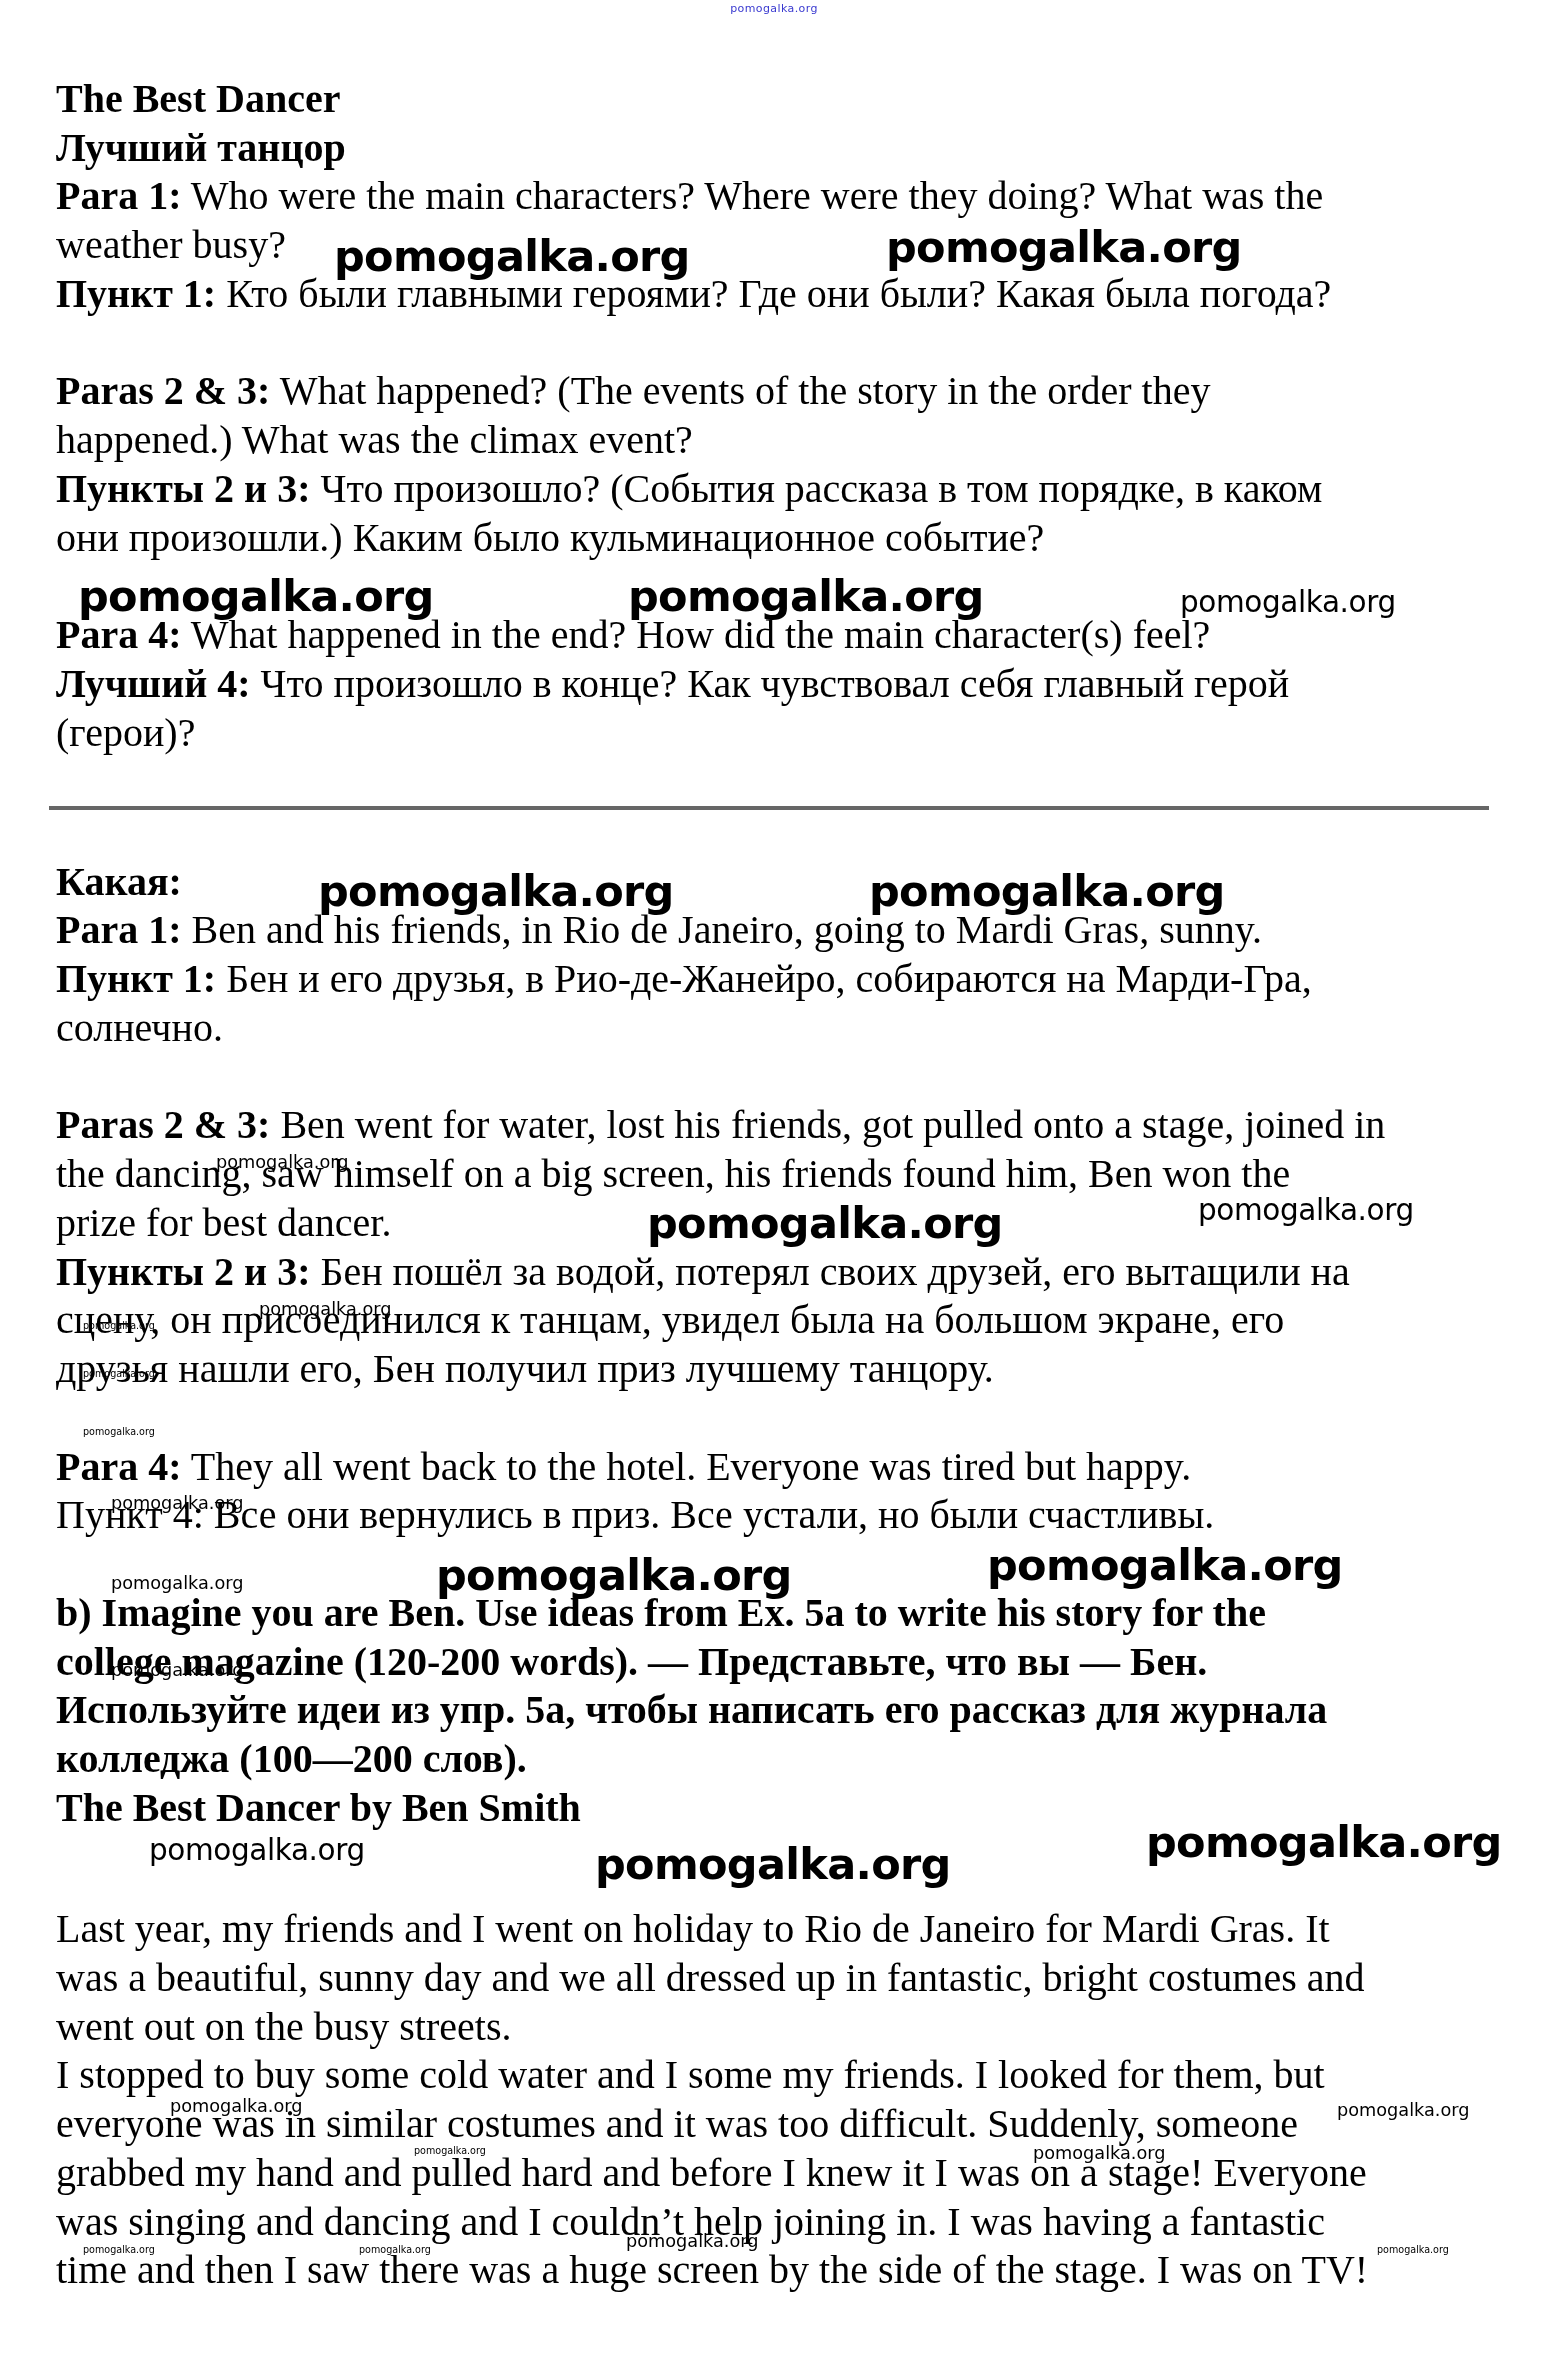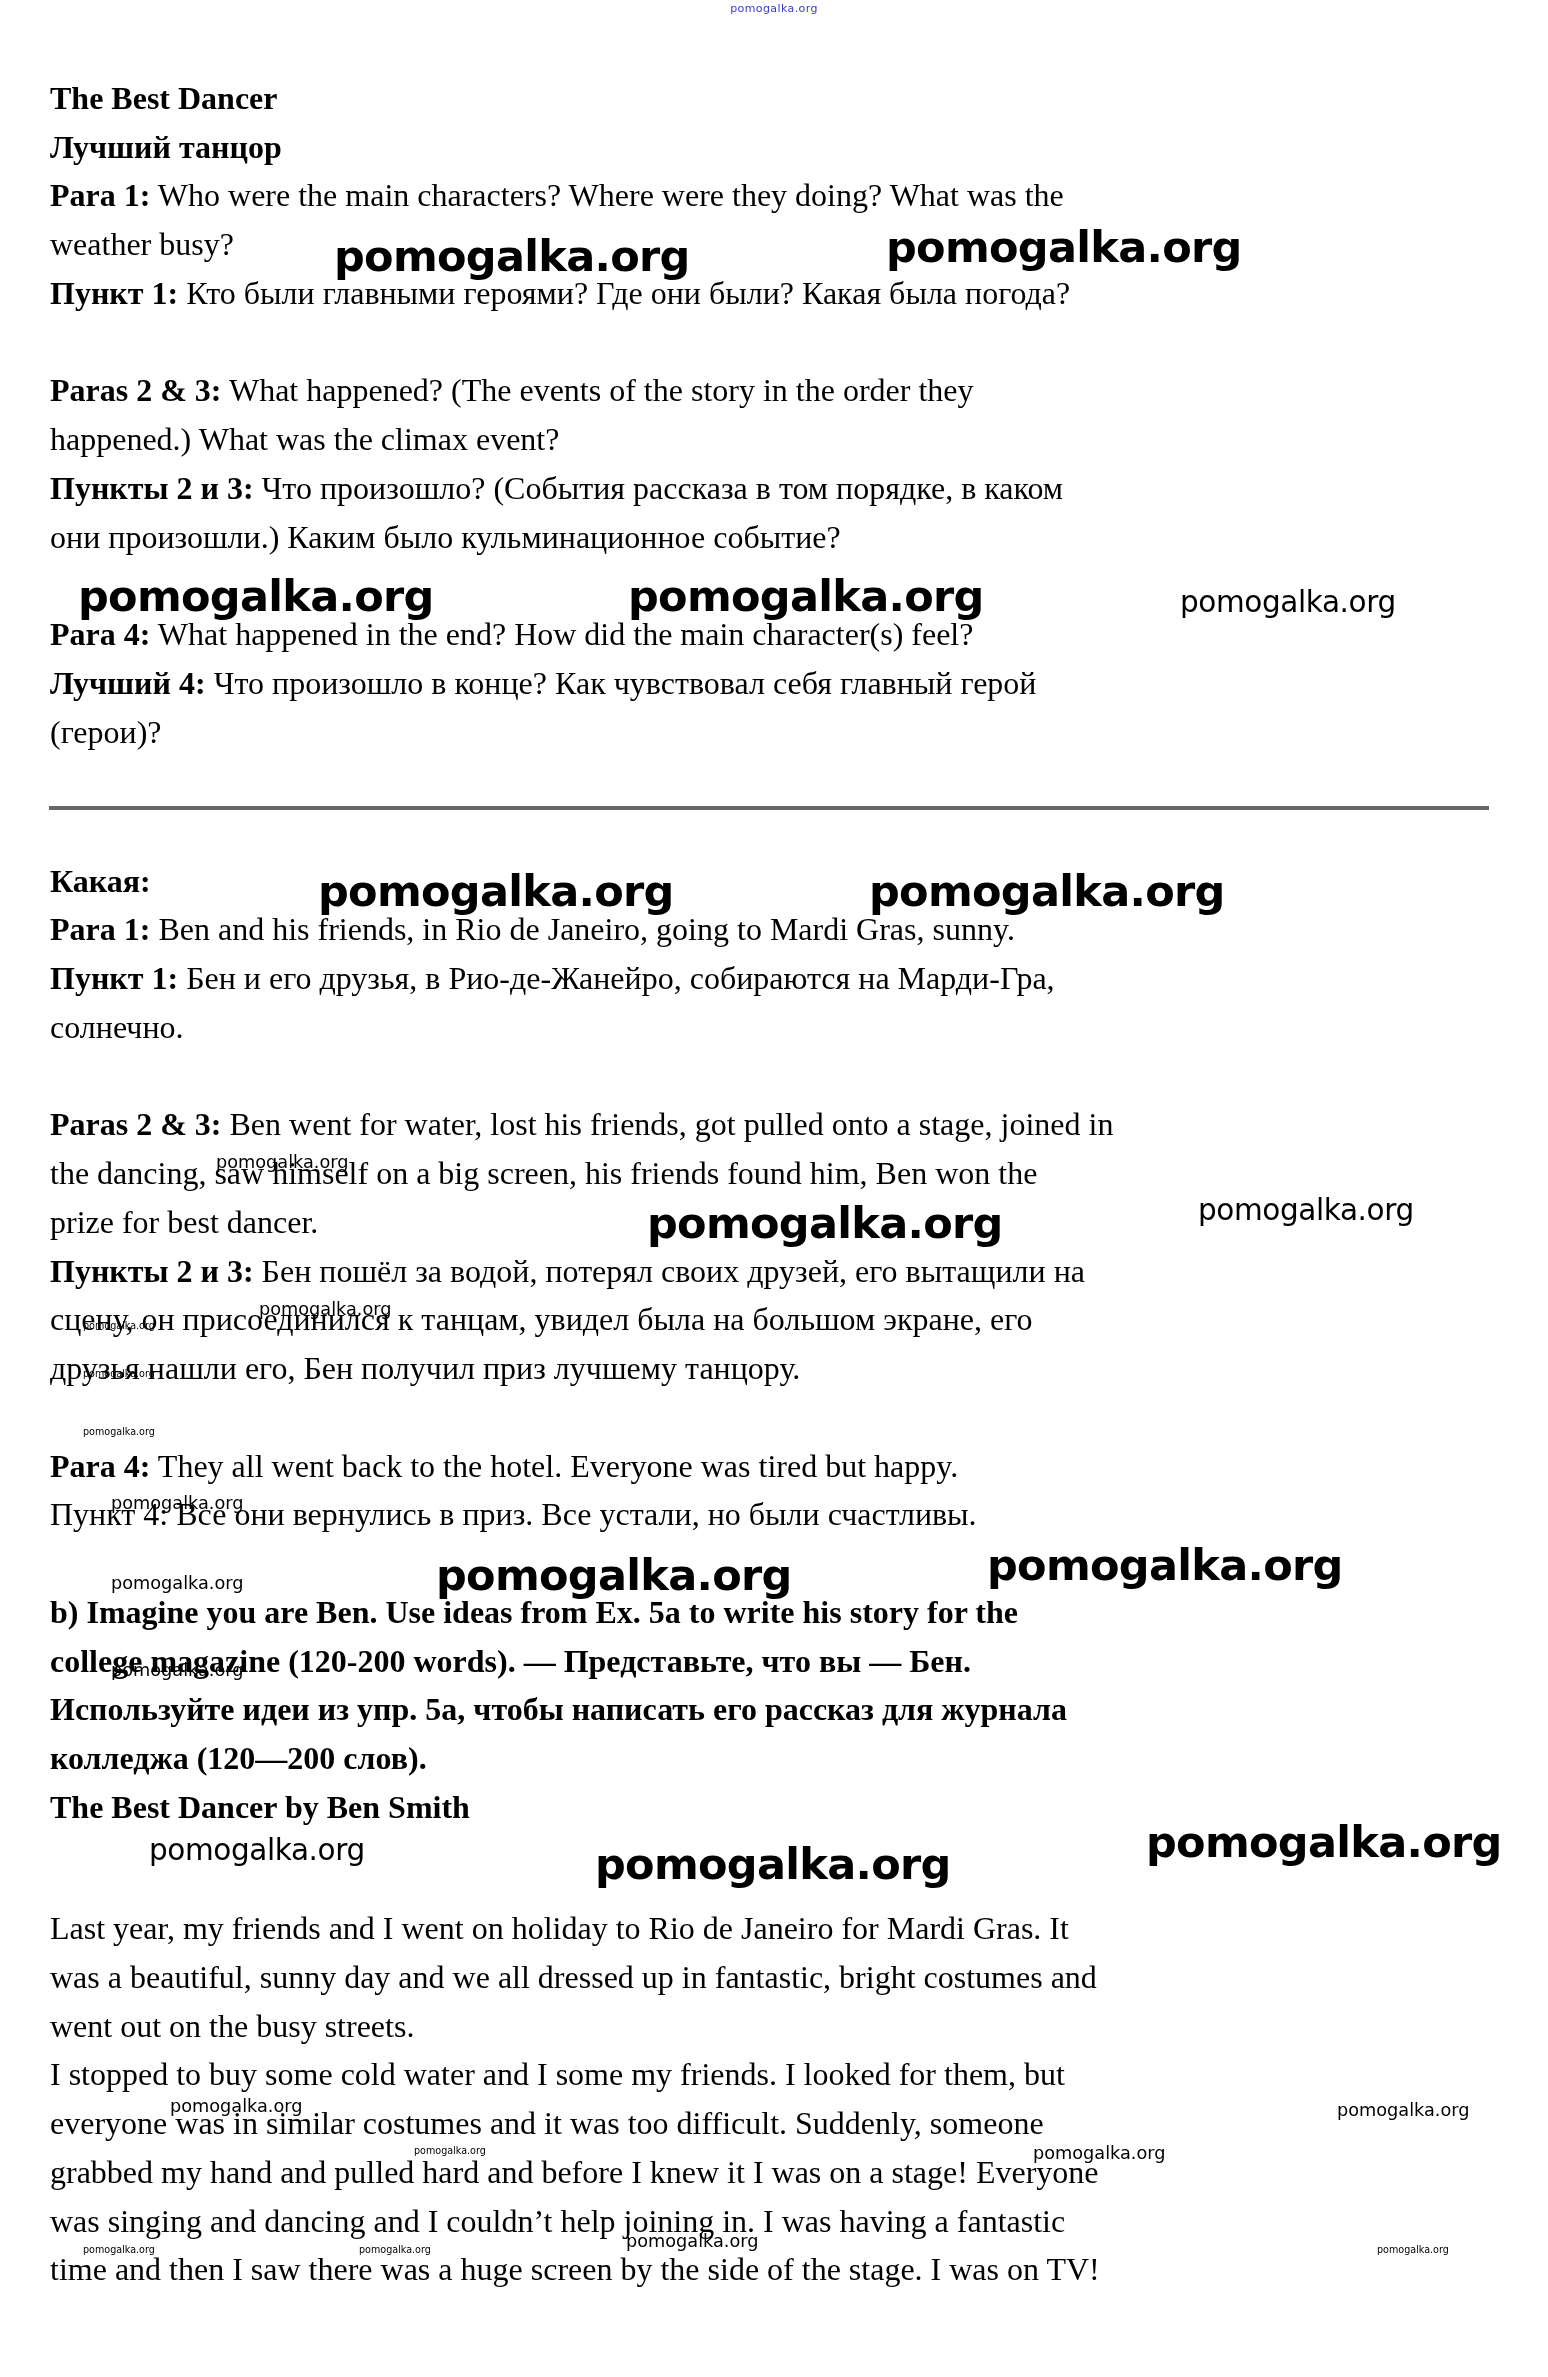--- a/index.html
+++ b/index.html
@@ -1,21 +1,21 @@
 <!DOCTYPE html>
 <html style="font-size:11.8px"><head>
 <meta charset="utf-8">
 <style>
   html, body { margin: 0; padding: 0; background: #ffffff; }
   body { width: 1548px; height: 2377px; position: relative; overflow: hidden;
          font-family: "Liberation Serif", "DejaVu Serif", serif; color: #000; }
   .top-wm { position: absolute; top: 1.5px; left: 0; width: 1548px; text-align: center;
             font-family: "DejaVu Sans", sans-serif; font-size: 11px; color: #3a3ad0;
             letter-spacing: 0.4px; }
-  .line { position: absolute; left: 50px; font-size: 32px; line-height: 49px;
+  .line { position: absolute; left: 56px; font-size: 40px; line-height: 49px;
           white-space: nowrap; transform-origin: left top; }
   .b { font-weight: bold; }
   .rule { position: absolute; left: 49px; width: 1440px; top: 806px; height: 4.4px; background: #666666; }
   .wm { position: absolute; font-family: "DejaVu Sans", "Liberation Sans", sans-serif;
         color: #000; white-space: nowrap; line-height: 1; }
   .wm.l { font-size: 43px; font-weight: bold; letter-spacing: -0.7px; }
   .wm.m { font-size: 29.5px; letter-spacing: -0.4px; }
   .wm.s { font-size: 17.7px; }
   .wm.xs { font-size: 9.6px; }
 </style>
@@ -53,21 +53,21 @@
 <div class="line" style="top:1247px"><span class="b">Пункты 2 и 3:</span><span> Бен пошёл за водой, потерял своих друзей, его вытащили на</span></div>
 <div class="line" style="top:1295px"><span>сцену, он присоединился к танцам, увидел была на большом экране, его</span></div>
 <div class="line" style="top:1344px"><span>друзья нашли его, Бен получил приз лучшему танцору.</span></div>
 
 <div class="line" style="top:1442px"><span class="b">Para 4:</span><span> They all went back to the hotel. Everyone was tired but happy.</span></div>
 <div class="line" style="top:1490px"><span>Пункт 4: Все они вернулись в приз. Все устали, но были счастливы.</span></div>
 
 <div class="line b" style="top:1588px">b) Imagine you are Ben. Use ideas from Ex. 5a to write his story for the</div>
 <div class="line b" style="top:1637px">college magazine (120-200 words). — Представьте, что вы — Бен.</div>
 <div class="line b" style="top:1685px">Используйте идеи из упр. 5a, чтобы написать его рассказ для журнала</div>
-<div class="line b" style="top:1734px">колледжа (120—200 слов).</div>
+<div class="line b" style="top:1734px">колледжа (100—200 слов).</div>
 
 <div class="line b" style="top:1783px">The Best Dancer by Ben Smith</div>
 <div class="line" style="top:1904px">Last year, my friends and I went on holiday to Rio de Janeiro for Mardi Gras. It</div>
 <div class="line" style="top:1953px">was a beautiful, sunny day and we all dressed up in fantastic, bright costumes and</div>
 <div class="line" style="top:2002px">went out on the busy streets.</div>
 <div class="line" style="top:2050px">I stopped to buy some cold water and I some my friends. I looked for them, but</div>
 <div class="line" style="top:2099px">everyone was in similar costumes and it was too difficult. Suddenly, someone</div>
 <div class="line" style="top:2148px">grabbed my hand and pulled hard and before I knew it I was on a stage! Everyone</div>
 <div class="line" style="top:2197px">was singing and dancing and I couldn’t help joining in. I was having a fantastic</div>
 <div class="line" style="top:2245px">time and then I saw there was a huge screen by the side of the stage. I was on TV!</div>

